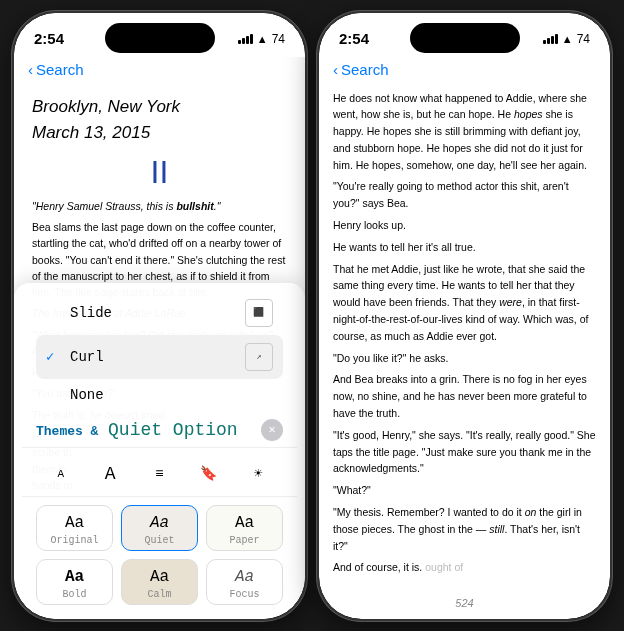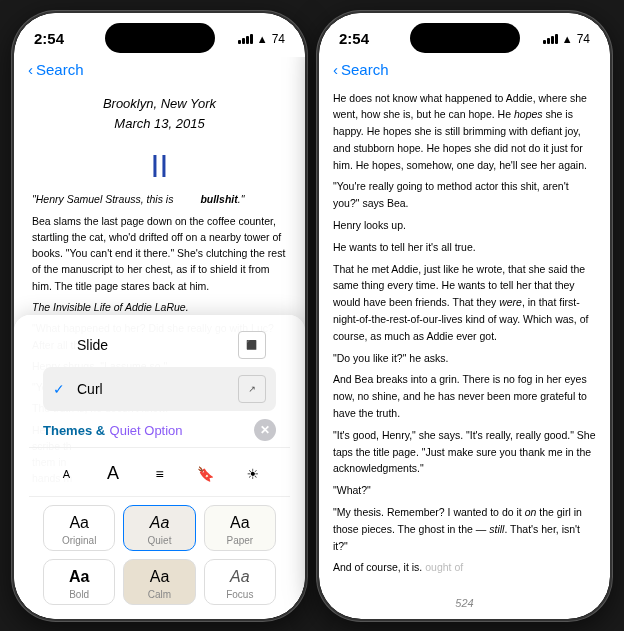--- a/index.html
+++ b/index.html
@@ -93,50 +93,51 @@
       position: relative;
       background: #fff;
     }
     .book-text {
       padding: 10px 18px 0;
       font-size: 10.5px;
       line-height: 1.55;
       color: #000;
     }
     .book-location {
-      text-align: center;
+      text-align: left;
       font-style: italic;
-      font-size: 13px;
-      color: #000;
-      margin-bottom: 8px;
+      font-size: 17px;
+      color: #000;
+      margin-bottom: 2px;
     }
     .chapter-num {
       text-align: center;
       font-size: 32px;
       font-weight: 300;
       color: #2244aa;
     }
     .book-para {
       margin-bottom: 5px;
       font-size: 10.5px;
       line-height: 1.55;
     }
     .italic { font-style: italic; }
-    .bold { font-weight: 600; margin-left: 24px; }
+    .bold { font-weight: 600; }
     
     .overlay {
       position: absolute;
       bottom: 0;
       left: 0;
       right: 0;
       background: rgba(255,255,255,0.97);
       border-top-left-radius: 16px;
       border-top-right-radius: 16px;
-      padding: 0 15px 10px;
+      padding: 0 8px 10px;
       box-shadow: 0 -2px 20px rgba(0,0,0,0.15);
+      font-family: Liberation Mono, monospace;
     }
     
     .slide-options {
       padding: 8px 14px 4px;
     }
     .slide-option {
       display: flex;
       align-items: center;
       justify-content: space-between;
       padding: 8px 10px;
@@ -174,22 +175,22 @@
       display: flex;
       align-items: center;
       justify-content: space-between;
     }
     .themes-title {
       font-size: 13px;
       font-weight: 600;
       color: #0369a1;
     }
     .themes-options {
-      font-size: 13px;
-      color: #8b5cf6;
+      font-size: 18px;
+      color: #0f766e;
     }
     .close-btn {
       width: 22px;
       height: 22px;
       background: #c7c7cc;
       border-radius: 50%;
       display: flex;
       align-items: center;
       justify-content: center;
       font-size: 12px;
@@ -353,20 +354,26 @@
                 <span>Slide</span>
               </div>
               <div class="slide-icon">⬛</div>
             </div>
             <div class="slide-option active">
               <div class="slide-option-left">
                 <span class="check-mark">✓</span>
                 <span>Curl</span>
               </div>
               <div class="slide-icon">↗</div>
+            </div>
+            <div class="slide-option">
+              <div class="slide-option-left">
+                <span class="check-mark"> </span>
+                <span>None</span>
+              </div>
             </div>
           </div>
 
           <div class="themes-header">
             <div>
               <span class="themes-title">Themes &amp;</span>
               <span class="themes-options"> Quiet Option</span>
             </div>
             <div class="close-btn">✕</div>
           </div>

